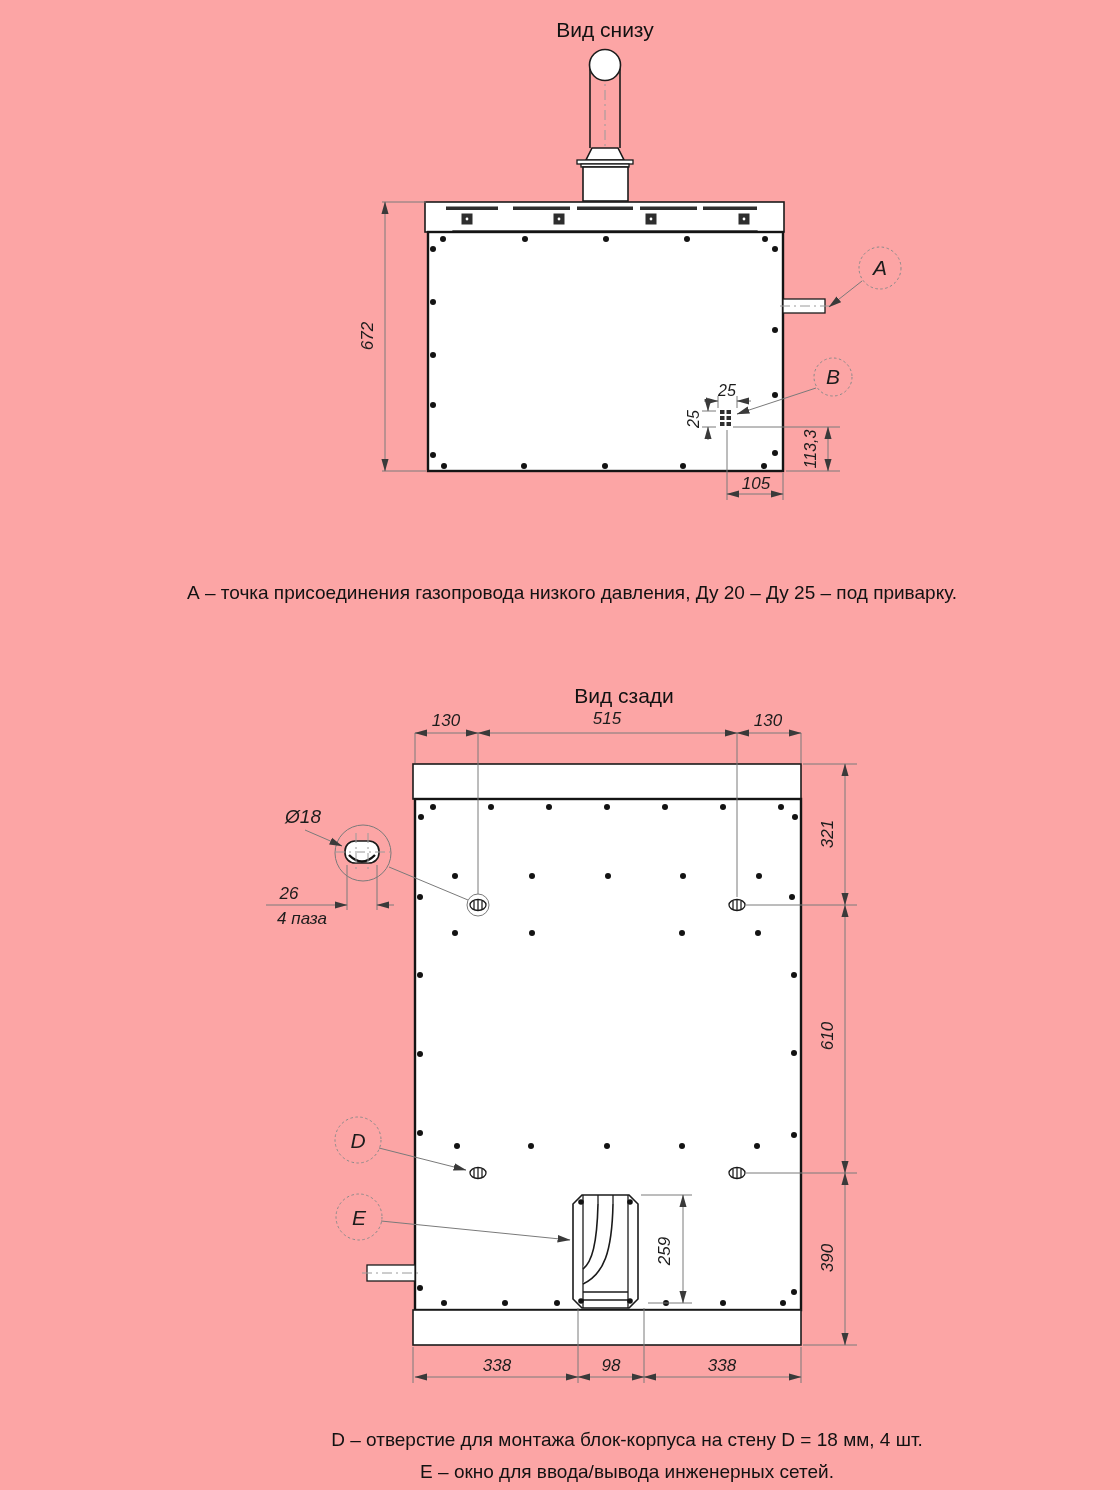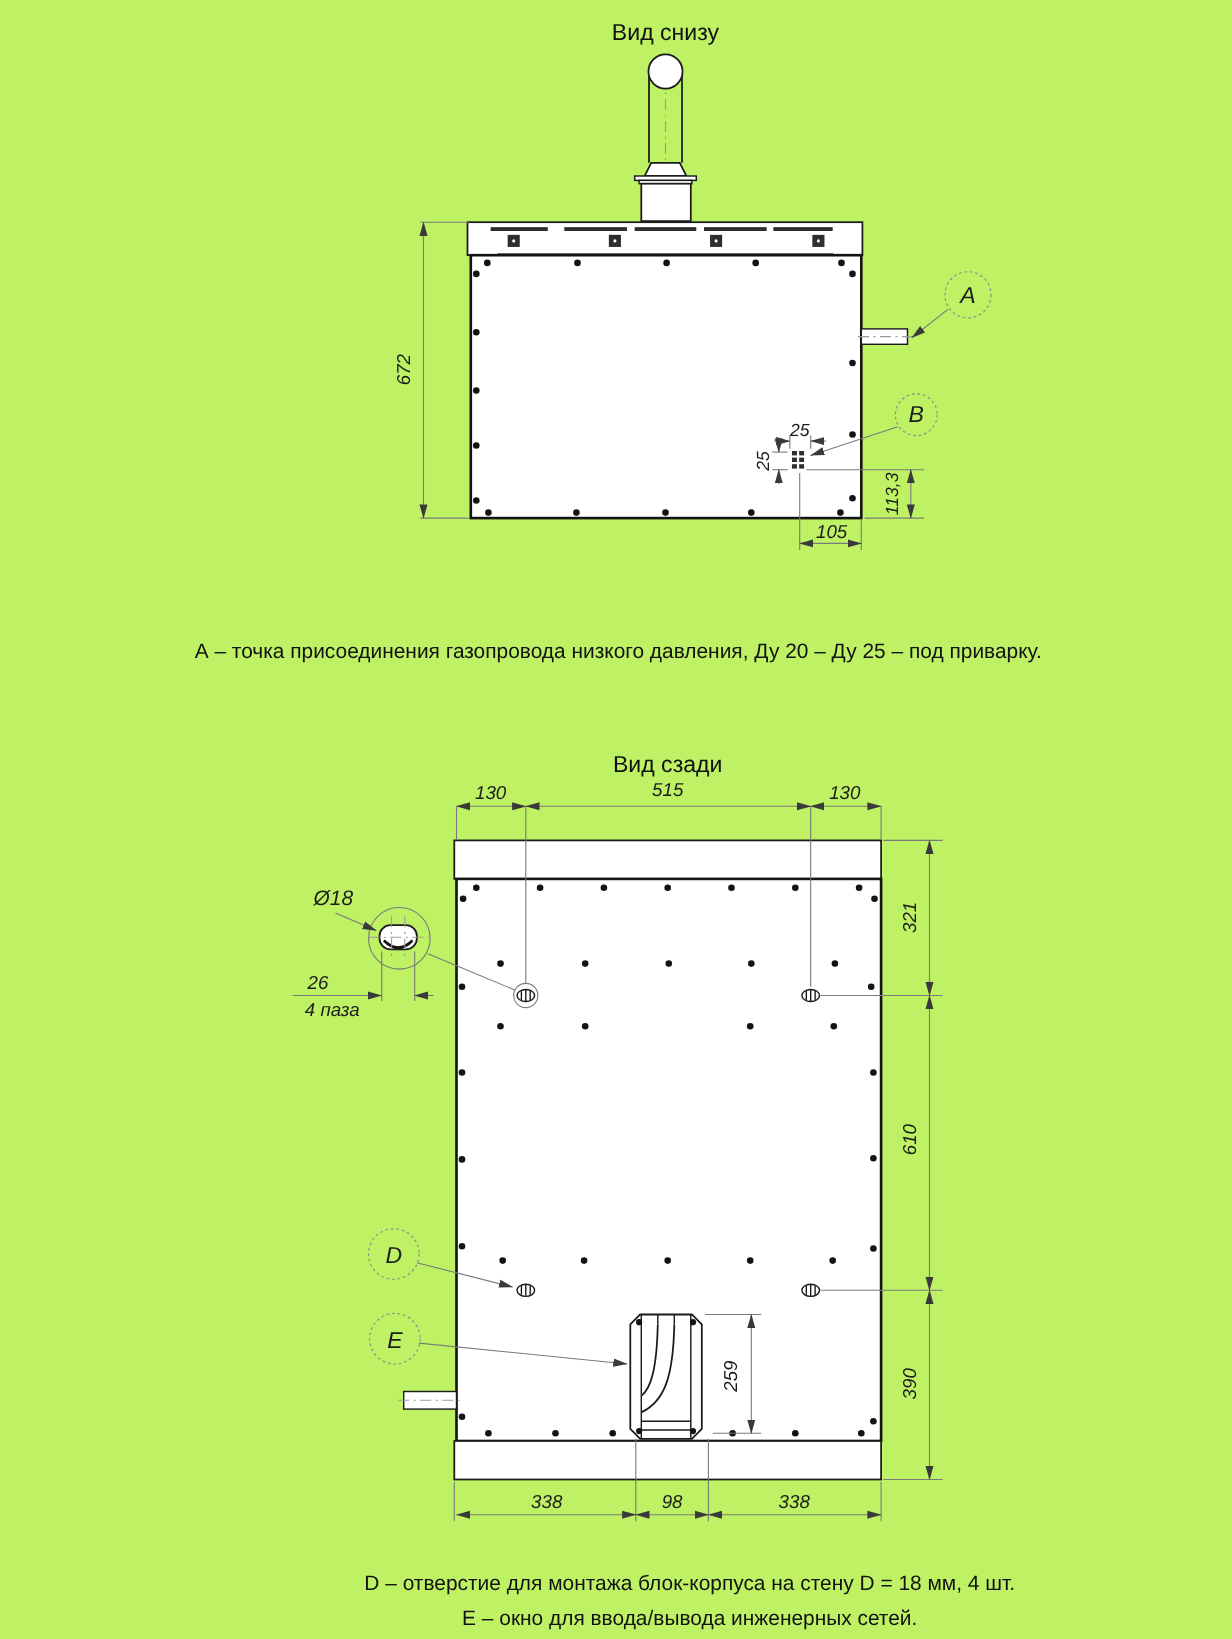--- a/index.html
+++ b/index.html
@@ -1,16 +1,16 @@
 <!DOCTYPE html>
 <html><head>
 <meta charset="utf-8">
 <style>
   html,body{margin:0;padding:0;background:#fff;}
-  .canvas{position:relative;width:1120px;height:1490px;background:#bef264;
+  .canvas{position:relative;width:1120px;height:1490px;background:#fca5a5;
           font-family:"Liberation Sans",sans-serif;overflow:hidden;}
   .title{position:absolute;text-align:center;font-size:21px;color:#111;}
   .notes{position:absolute;text-align:center;font-size:19px;color:#121212;}
   .notes div{line-height:29px;}
   .notes-b div{line-height:32px;}
   svg{position:absolute;left:0;top:0;}
   .out{stroke:#1b1b1b;stroke-width:1.6;fill:#fff;}
   .out2{stroke:#141414;stroke-width:2.4;fill:#fff;}
   .thin{stroke:#1b1b1b;stroke-width:1.3;fill:#fff;}
   .bar{fill:#2e2e2e;stroke:none;}
@@ -24,25 +24,25 @@
   .dt7{font:italic 17px "Liberation Sans",sans-serif;text-anchor:middle;}
   .ct{font:italic 21px "Liberation Sans",sans-serif;text-anchor:middle;}
 </style>
 </head>
 <body>
 
 <div class="canvas">
 
   <div class="title" style="left:455px;top:18px;width:300px;">Вид снизу</div>
 
-  <div class="notes" style="left:62px;top:578px;width:1000px;">
+  <div class="notes" style="left:72px;top:578px;width:1000px;">
     <div>А – точка присоединения газопровода низкого давления, Ду 20 – Ду 25 – под приварку.</div>
   </div>
 
-  <div class="title" style="left:457px;top:684px;width:300px;">Вид сзади</div>
+  <div class="title" style="left:474px;top:684px;width:300px;">Вид сзади</div>
 
   <div class="notes notes-b" style="left:127px;top:1424px;width:1000px;">
     <div>D – отверстие для монтажа блок-корпуса на стену D = 18 мм, 4 шт.</div>
     <div>Е – окно для ввода/вывода инженерных сетей.</div>
   </div>
 
   <svg width="1120" height="1490" viewBox="0 0 1120 1490">
     <defs>
       <marker id="arw" viewBox="0 0 12 8" markerWidth="13" markerHeight="9" refX="11.5" refY="4" orient="auto-start-reverse" markerUnits="userSpaceOnUse">
         <path d="M12,4 L0,0.6 L0,7.4 Z" fill="#3a3a3a"></path>

